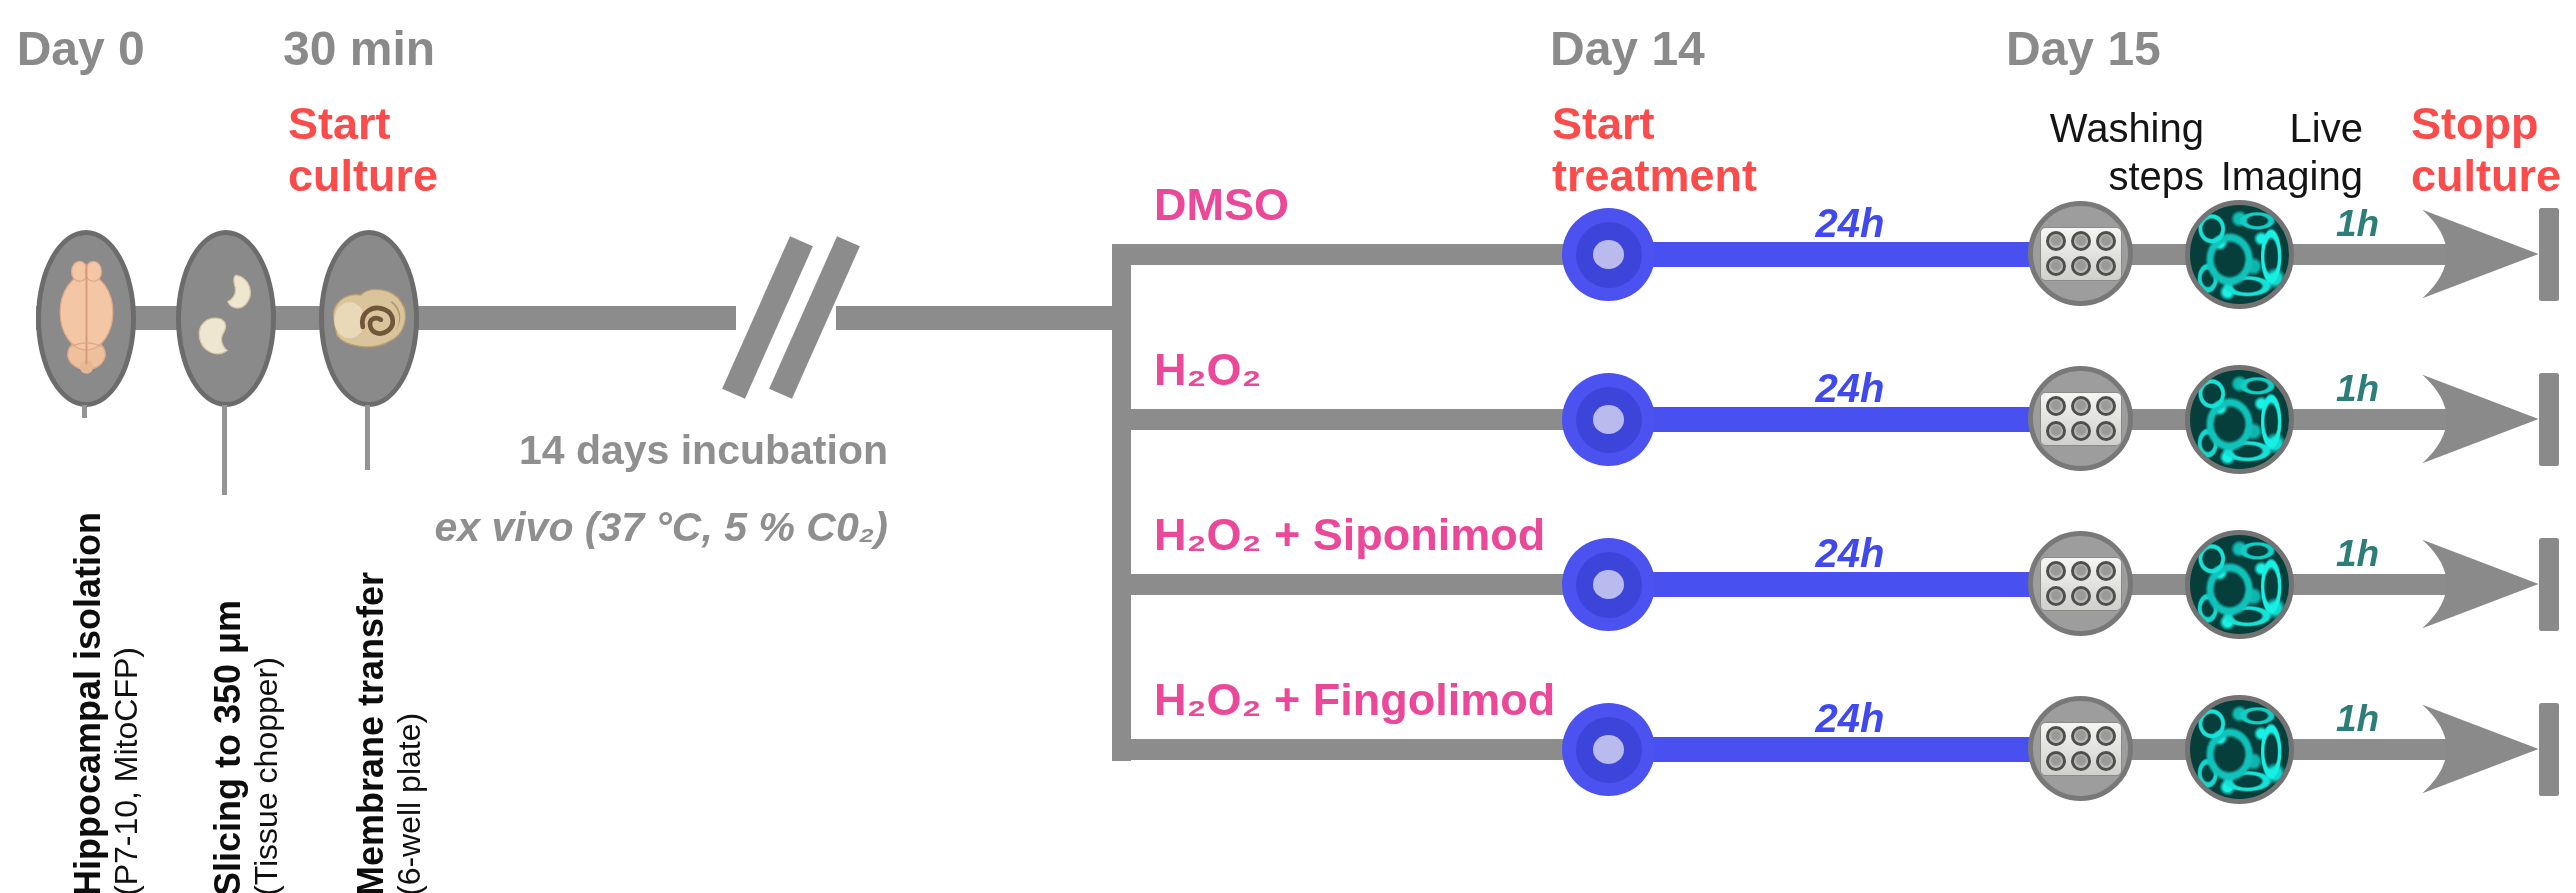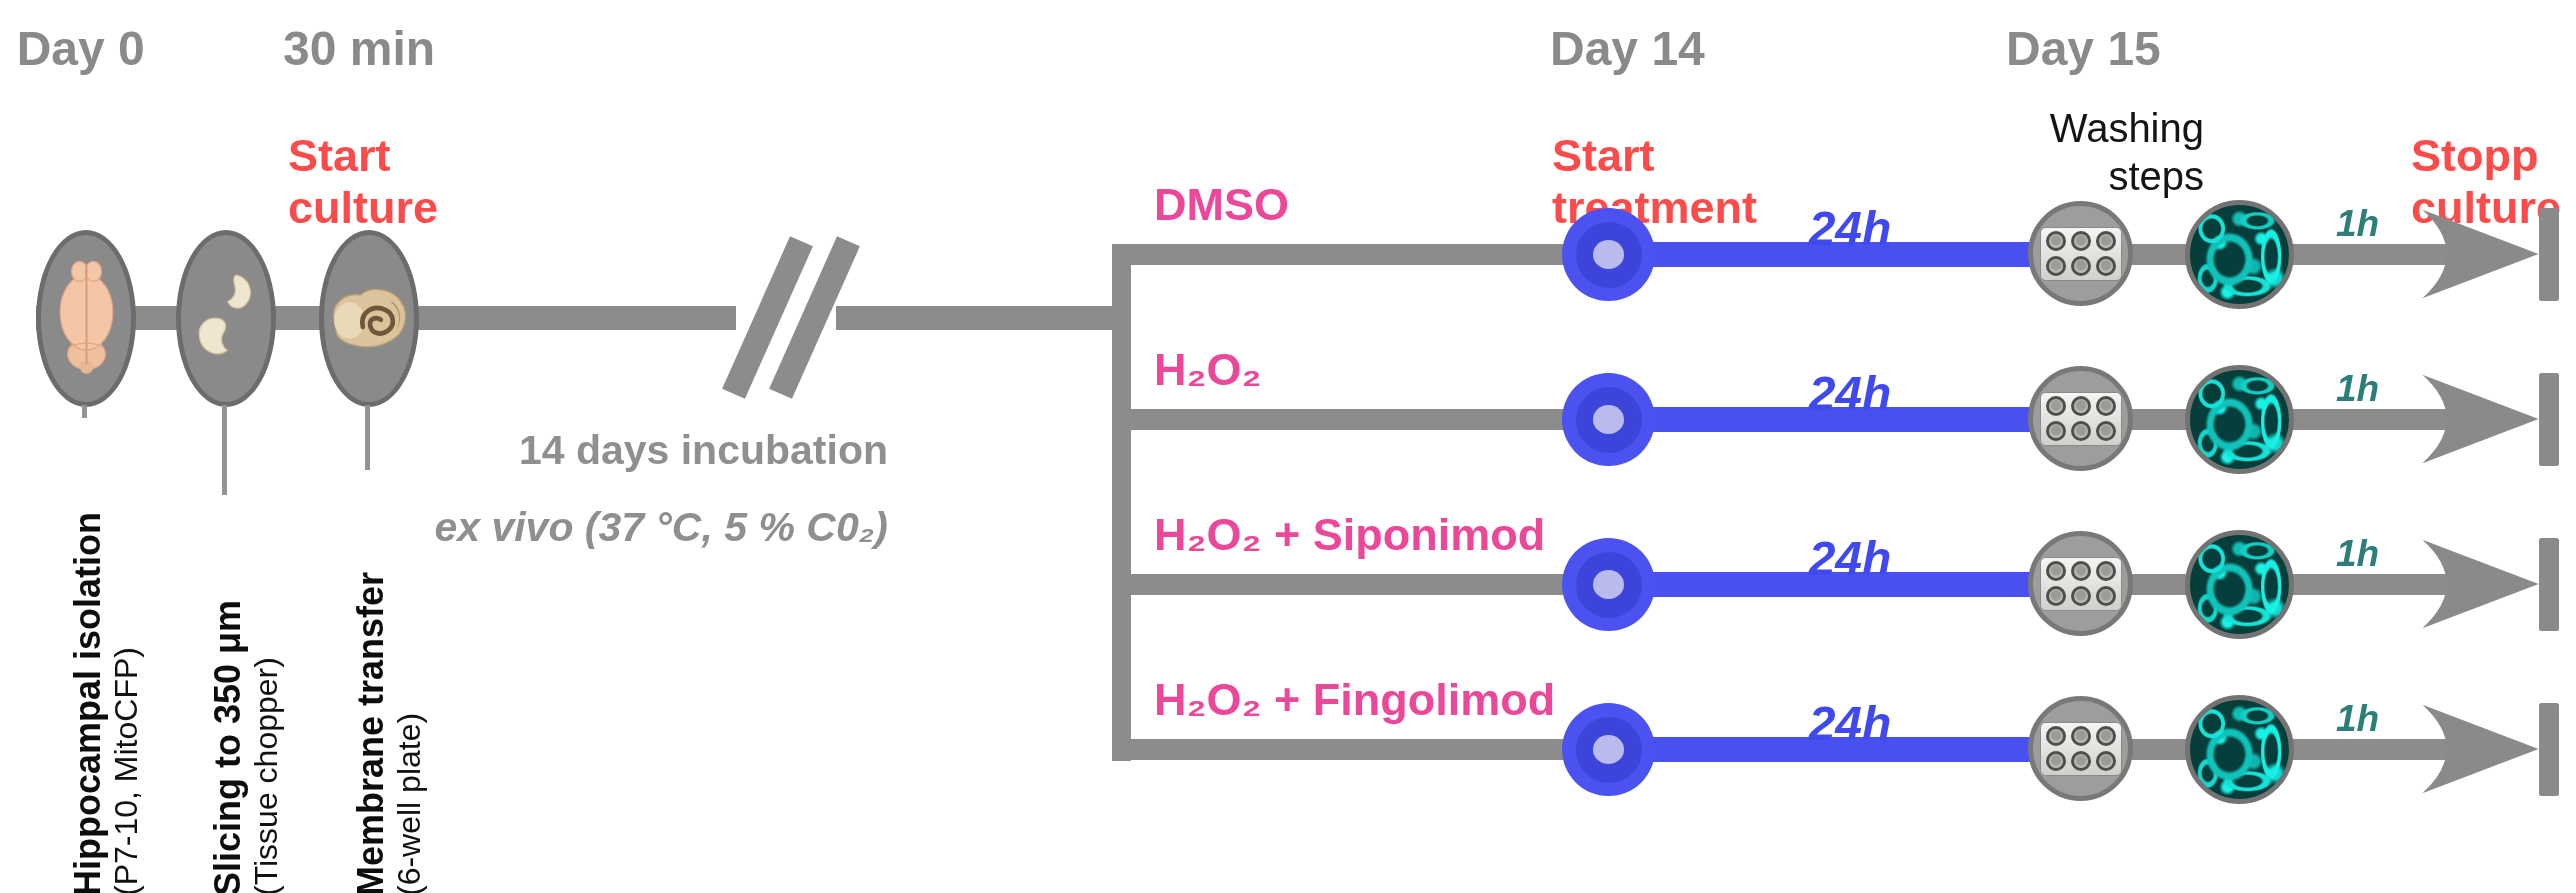--- a/index.html
+++ b/index.html
@@ -2,21 +2,21 @@
 <html style="font-size:10px"><head>
 <meta charset="utf-8">
 <style>
   html,body{margin:0;padding:0;background:#ffffff;}
   .canvas{
     position:relative;width:2576px;height:894px;background:#fff;overflow:hidden;
     font-family:"Liberation Sans","DejaVu Sans",sans-serif;
   }
   
   .day-label{position:absolute;top:21px;font-size:48px;font-weight:bold;color:#8a8a8a;white-space:nowrap;}
-  .red-label{position:absolute;top:98px;font-size:45px;font-weight:bold;color:#fb4b4b;line-height:52px;white-space:pre-line;margin-top:32px;}
+  .red-label{position:absolute;top:98px;font-size:45px;font-weight:bold;color:#fb4b4b;line-height:52px;white-space:pre-line;}
   .step-head{position:absolute;top:104px;width:247px;text-align:right;font-size:40px;font-weight:normal;color:#141414;line-height:48px;white-space:pre-line;}
   
   .gray-line{position:absolute;background:#8c8c8c;}
   .trunk-seg1{left:36px;top:306px;width:700px;height:23.5px;}
   .trunk-seg2{left:836px;top:306px;width:294px;height:23.5px;}
   .v-connector{left:1112px;top:244px;width:18.6px;height:517px;}
   .break-slash{position:absolute;width:25px;height:167px;top:234px;background:#8c8c8c;transform:rotate(24deg);}
   .slash-1{left:755px;} .slash-2{left:802px;}
   
   .incubation{position:absolute;left:331px;top:426px;width:557px;text-align:right;
@@ -36,21 +36,21 @@
   .prep-sub{font-size:32px;font-weight:normal;color:#111;line-height:37px;}
   
   .row-1{--y:254px;} .row-2{--y:419px;} .row-3{--y:584px;} .row-4{--y:749px;}
   .row-line{position:absolute;left:1112px;width:1337px;height:21px;top:calc(var(--y) - 10.5px);background:#8c8c8c;}
   .row-label{position:absolute;left:1154px;top:calc(var(--y) - 75px);font-size:45px;font-weight:bold;color:#ec4899;white-space:nowrap;}
   .blue-bar{position:absolute;left:1608px;width:428px;height:25px;top:calc(var(--y) - 12.4px);background:#4850f0;}
   .marker{position:absolute;left:1562px;top:calc(var(--y) - 46px);width:93px;height:93px;border-radius:50%;background:#4b52ef;}
   .marker .m-mid{position:absolute;left:13.6px;top:13.6px;width:66px;height:66px;border-radius:50%;background:#3d44da;}
   .marker .m-core{position:absolute;left:31px;top:32px;width:31px;height:28.5px;border-radius:50%;background:#b9bbee;}
   .t24{position:absolute;left:1788px;width:124px;top:calc(var(--y) - 53px);text-align:center;
-    font-size:48px;font-weight:bold;font-style:italic;color:#3f49ee;}
+    font-size:40px;font-weight:bold;font-style:italic;color:#3f49ee;}
   .t1{position:absolute;left:2308px;width:99px;top:calc(var(--y) - 51px);text-align:center;
     font-size:37px;font-weight:bold;font-style:italic;color:#2d7d78;}
   .wash-circle{position:absolute;left:2028px;top:calc(var(--y) - 53px);width:95px;height:95px;border-radius:50%;
     background:#9d9d9d;border:5px solid #787878;display:flex;align-items:center;justify-content:center;}
   .plate{width:82px;height:54px;border-radius:5.6px;background:linear-gradient(180deg,#f5f5f3,#cfcfcb);
     border:1.9px solid #8a8a88;display:grid;grid-template-columns:repeat(3,1fr);gap:1.2px;padding:2.5px 3.1px;box-sizing:border-box;}
   .well{width:20px;height:20px;border-radius:50%;border:3.1px solid #4e4e4c;background:radial-gradient(circle at 50% 45%,#9a9a96 0 40%,#c6c6c2 70%);box-sizing:border-box;justify-self:center;align-self:center;}
   .live-circle{position:absolute;left:2185px;top:calc(var(--y) - 54px);width:99px;height:99px;border-radius:50%;
     border:5px solid #737373;
     background:
@@ -82,20 +82,22 @@
 
   <div class="red-label" style="left:288px">Start
 culture</div>
   <div class="red-label" style="left:1552px">Start
 treatment</div>
   <div class="red-label" style="left:2411px">Stopp
 culture</div>
 
   <div class="step-head" style="left:1957px">Washing
 steps</div>
+  <div class="step-head" style="left:2116px">Live
+Imaging</div>
 
   <div class="gray-line trunk-seg1"></div>
   <div class="gray-line trunk-seg2"></div>
   <div class="break-slash slash-1"></div>
   <div class="break-slash slash-2"></div>
   <div class="gray-line v-connector"></div>
 
   <div class="incubation">
     <div>14 days incubation</div>
     <div class="it">ex vivo (37 °C, 5 % C0₂)</div>

